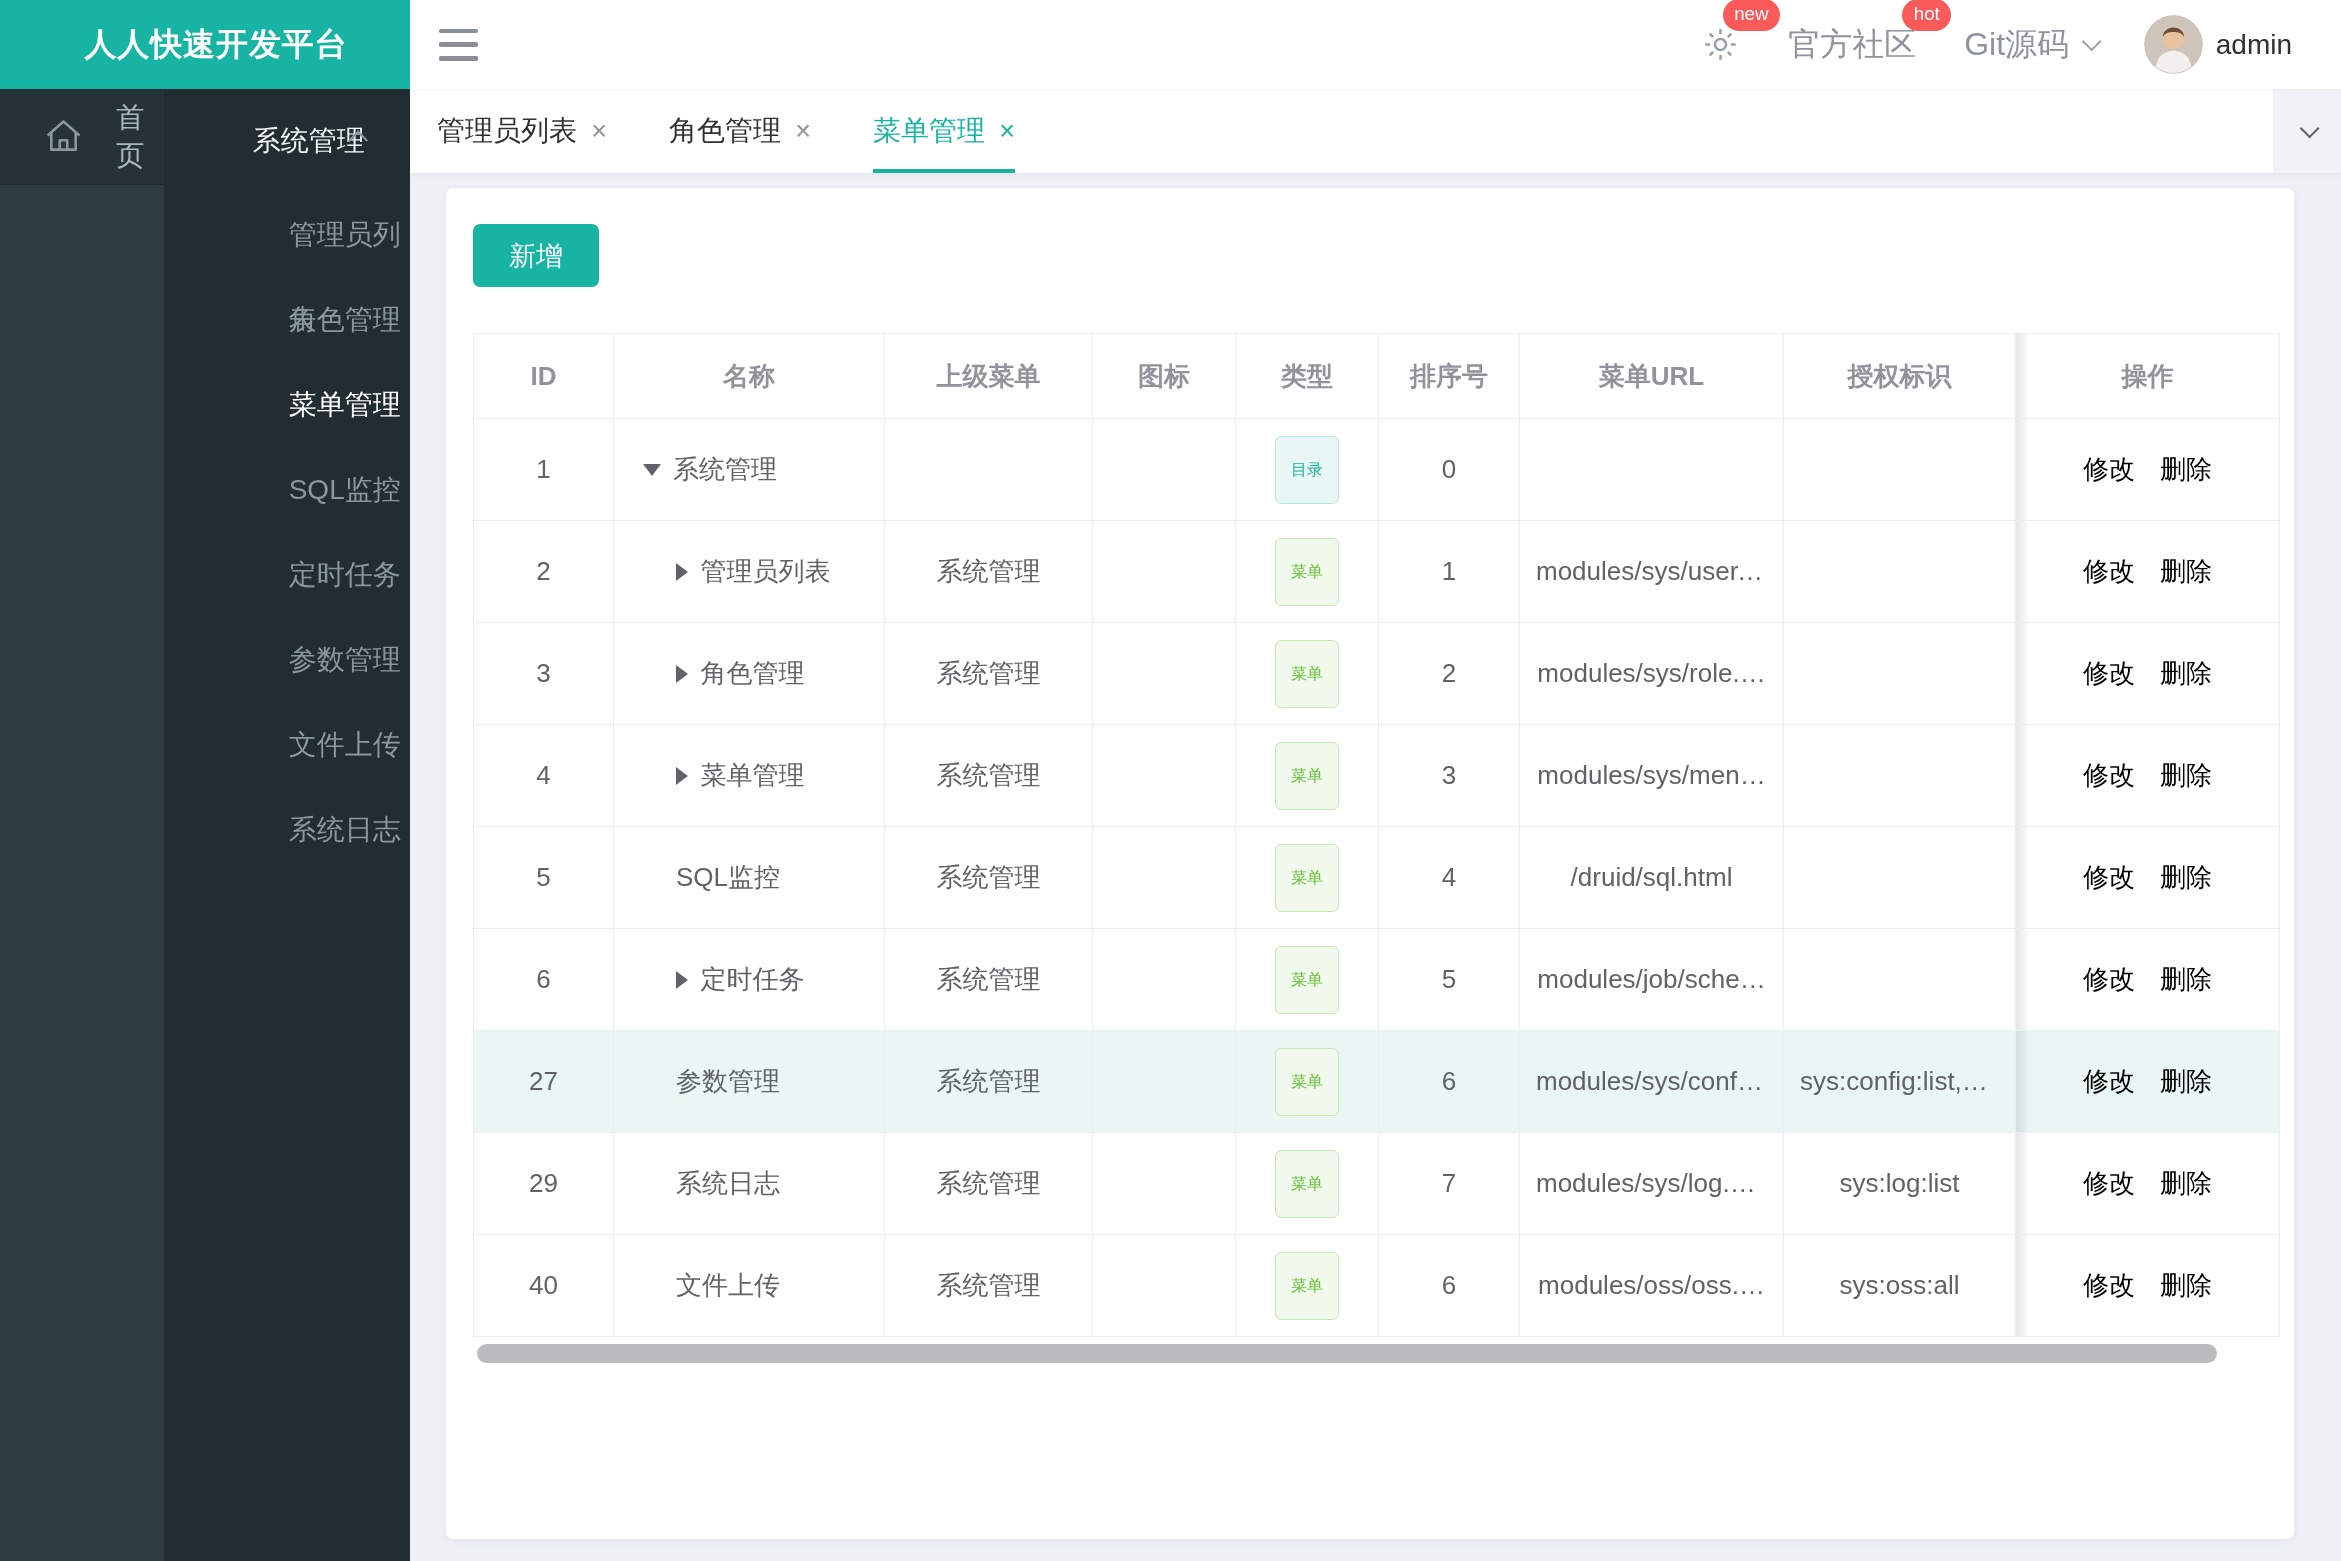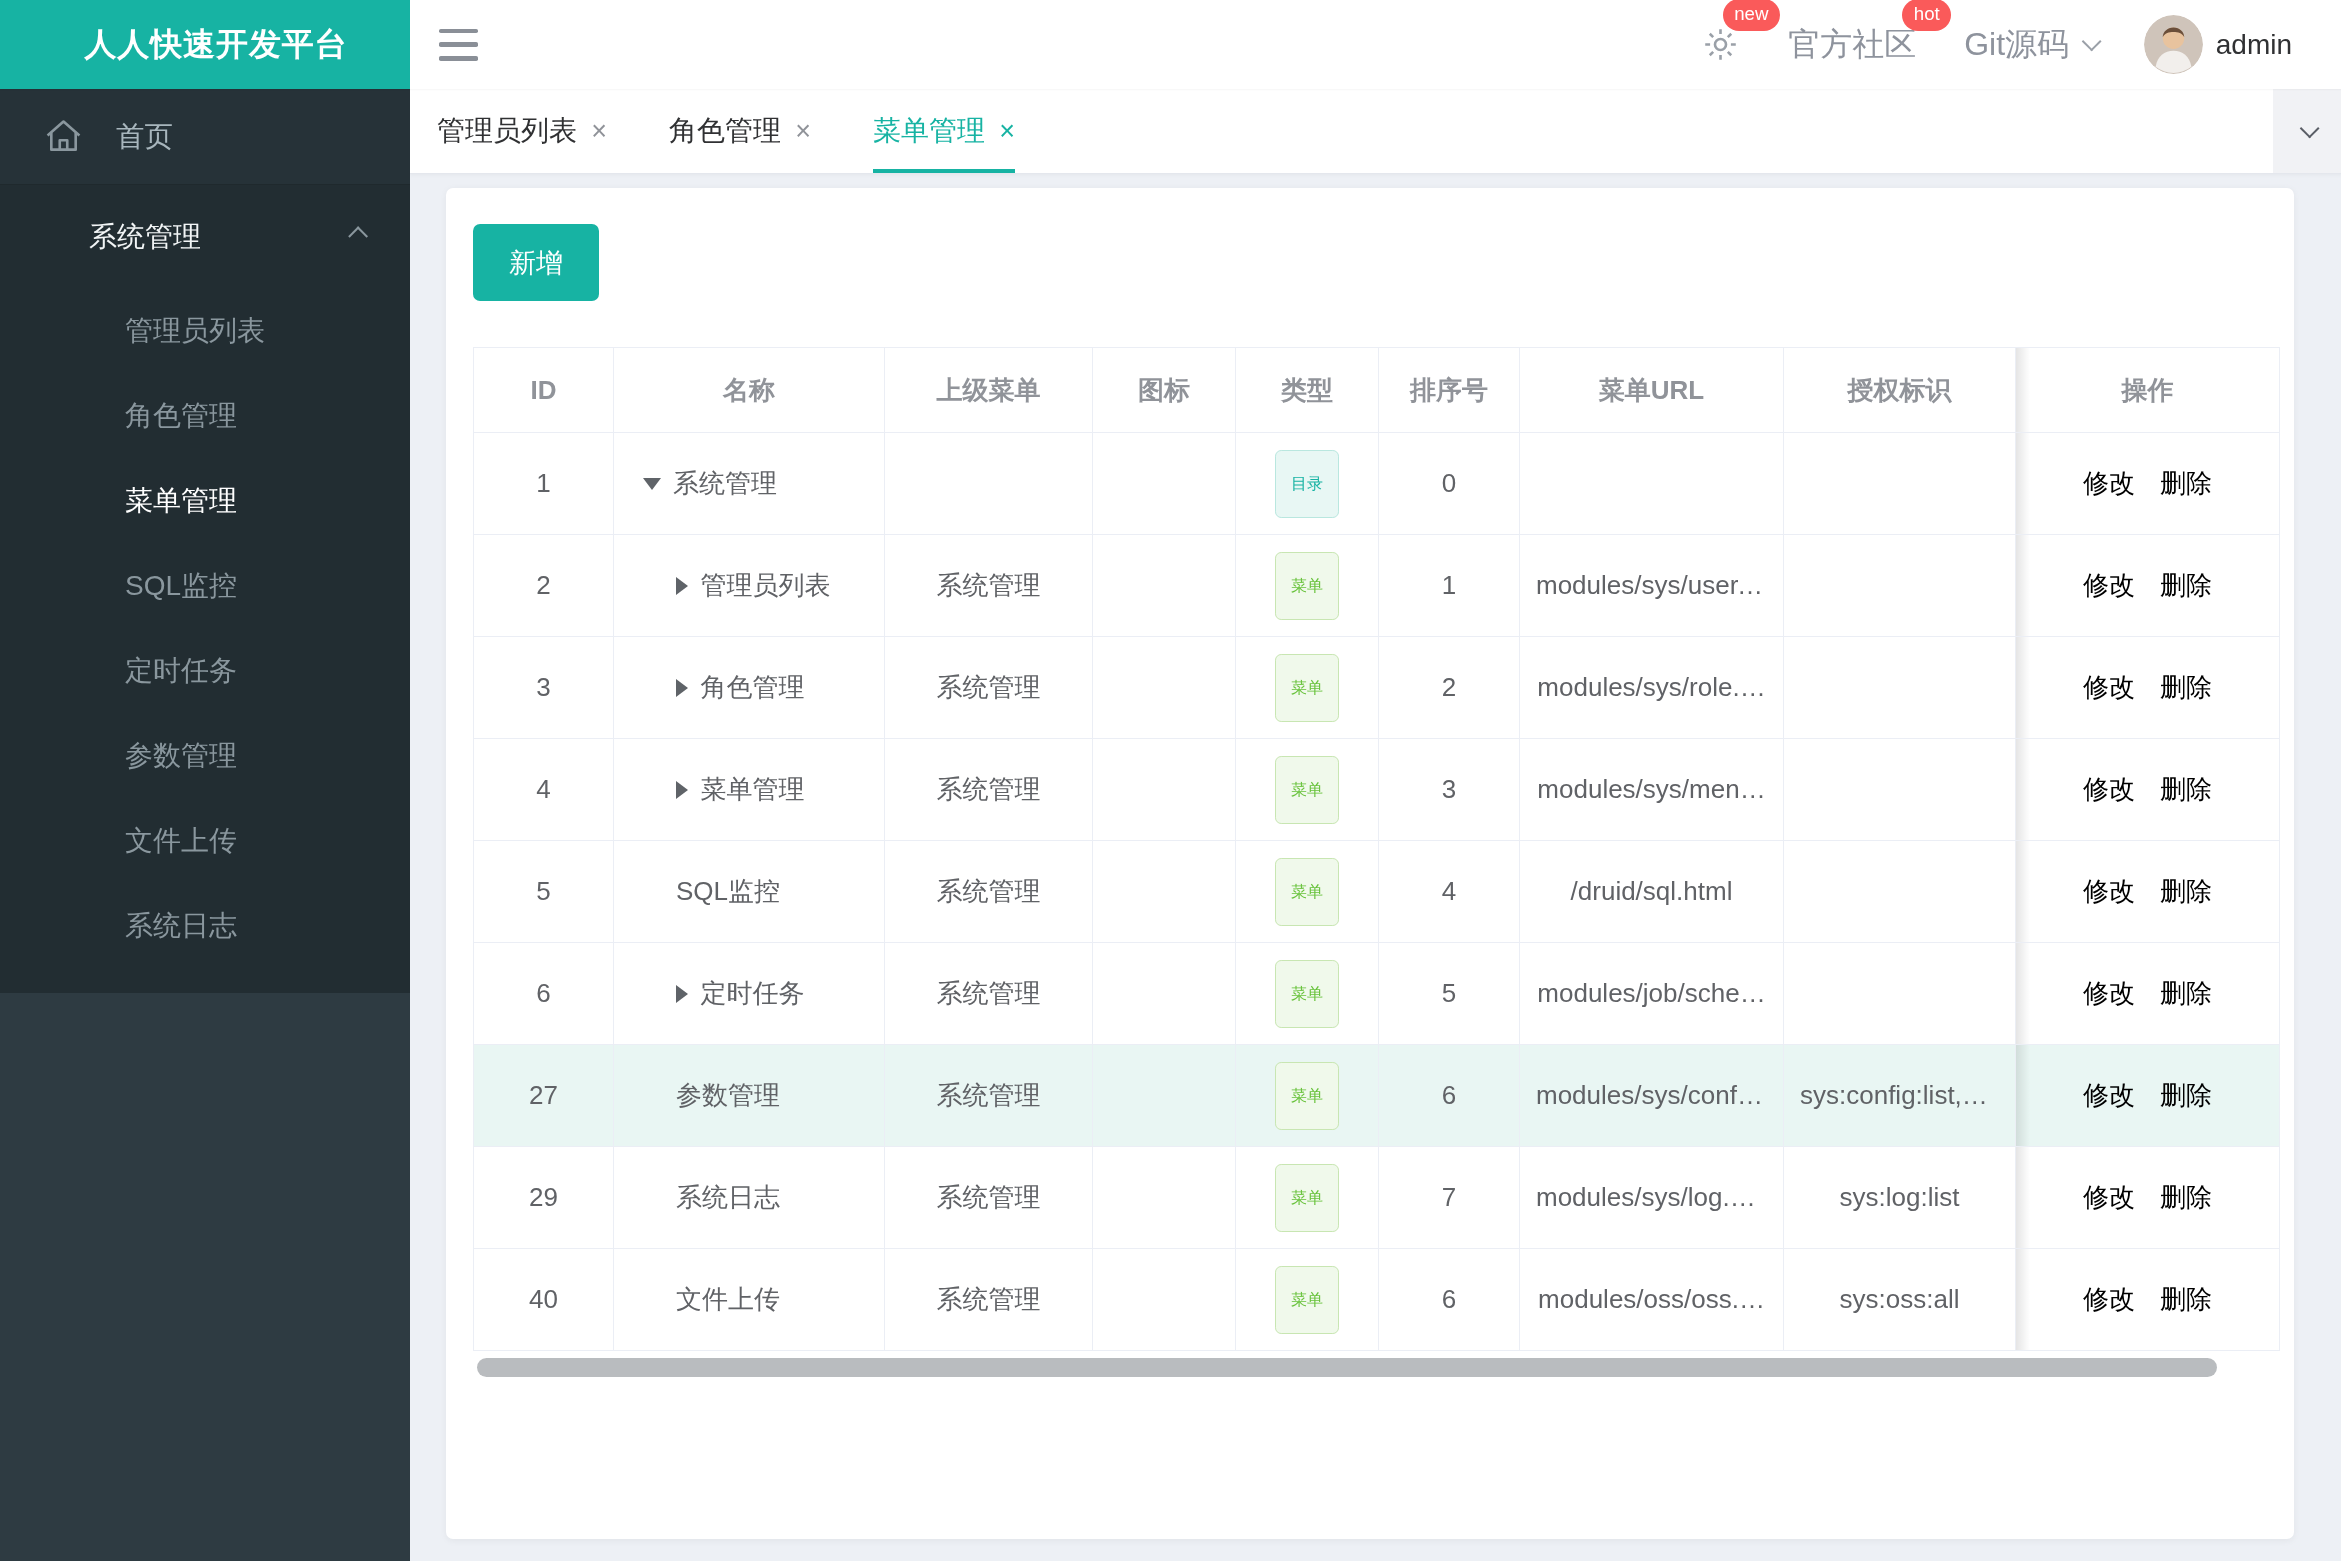--- a/index.html
+++ b/index.html
@@ -17,21 +17,21 @@
   .topbar-right { margin-left:auto; display:flex; gap:48px; }
   .icon-badge-wrap { position:relative; display:flex; align-items:center; cursor:pointer; }
   .badge { position:absolute; top:-16px; left:21.4px; background:#fa5a5a; color:#fff; font-size:18.7px; line-height:1; padding:6.2px 11.6px 7.1px; border-radius:18px; white-space:nowrap; }
   .top-link { font-size:32px; color:#8e939d; cursor:pointer; display:flex; align-items:center; gap:12.5px; }
   .chev-down { width:14.2px; height:14.2px; border-right:2.7px solid #9aa0a8; border-bottom:2.7px solid #9aa0a8; transform:rotate(45deg) translateY(-3.6px); }
   .user-wrap { display:flex; align-items:center; gap:13px; cursor:pointer; }
   .avatar { width:59px; height:59px; border-radius:50%; overflow:hidden; flex:none; }
   .username { font-size:28px; color:#303133; }
 
   
-  .sidebar { background:#2e3b42; overflow:hidden; display:flex; flex-direction:column; }
+  .sidebar { background:#2e3b42; overflow:hidden; display:flex; flex-direction:row; }
   .side-home { height:96px; background:#263238; display:flex; align-items:center; gap:30px; padding-left:41px; color:#a8b6bd; font-size:28.5px; cursor:pointer; border-bottom:0.9px solid rgba(0,0,0,.18); }
   .side-group { background:#222d32; padding-bottom:25px; }
   .group-title { height:103px; display:flex; align-items:center; color:#f2f5f6; font-size:28px; padding-left:89px; position:relative; cursor:pointer; }
   .chev-up { position:absolute; right:45px; width:14.2px; height:14.2px; border-right:2.7px solid #8a979e; border-bottom:2.7px solid #8a979e; transform:rotate(-135deg); }
   .submenu { list-style:none; }
   .submenu li { height:85px; line-height:85px; padding-left:125px; color:#8a979e; font-size:28px; cursor:pointer; }
   .submenu li.active { color:#ffffff; }
 
   
   .main { display:flex; flex-direction:column; overflow:hidden; background:#edf0f5; }
@@ -40,21 +40,21 @@
   .tab .tab-close { font-size:27px; color:#909399; line-height:1; }
   .tab.active { color:#17b3a3; }
   .tab.active .tab-close { color:#17b3a3; }
   .tab.active::after { content:""; position:absolute; left:0; right:0; bottom:0; height:4.5px; background:#17b3a3; }
   .tab-arrow-box { margin-left:auto; width:69px; background:#f1f2f5; display:flex; align-items:center; justify-content:center; cursor:pointer; }
   .tab-arrow-box .chev-down { border-color:#5a5e66; }
 
   .content { flex:1; padding:14.2px 48px 23px 36px; overflow:hidden; }
   .card { background:#fff; border-radius:7.1px; height:100%; box-shadow:0 1.8px 7.1px rgba(0,0,0,.05); padding:36px 27px; overflow:hidden; }
 
-  .add-btn { background:#17b3a3; color:#fff; border:none; border-radius:7.1px; font-size:27px; padding:0 36px; height:77px; cursor:pointer; font-family:inherit; }
+  .add-btn { background:#17b3a3; color:#fff; border:none; border-radius:7.1px; font-size:27px; padding:0 36px; height:63px; cursor:pointer; font-family:inherit; }
 
   
   table { width:100%; border-collapse:separate; border-spacing:0; table-layout:fixed; margin-top:46px; font-size:26px; }
   th,td { border-right:0.9px solid #ebeef5; border-bottom:0.9px solid #ebeef5; text-align:center; padding:0 16px; overflow:hidden; white-space:nowrap; text-overflow:ellipsis; background:#fff; }
   th { height:86px; color:#909399; font-weight:bold; border-top:0.9px solid #ebeef5; }
   th:first-child, td:first-child { border-left:0.9px solid #ebeef5; }
   td { height:102px; color:#606266; }
   tr.highlight td { background:#e9f6f3; }
   td.cell-name { text-align:left; }
   .name-wrap { display:flex; align-items:center; }

